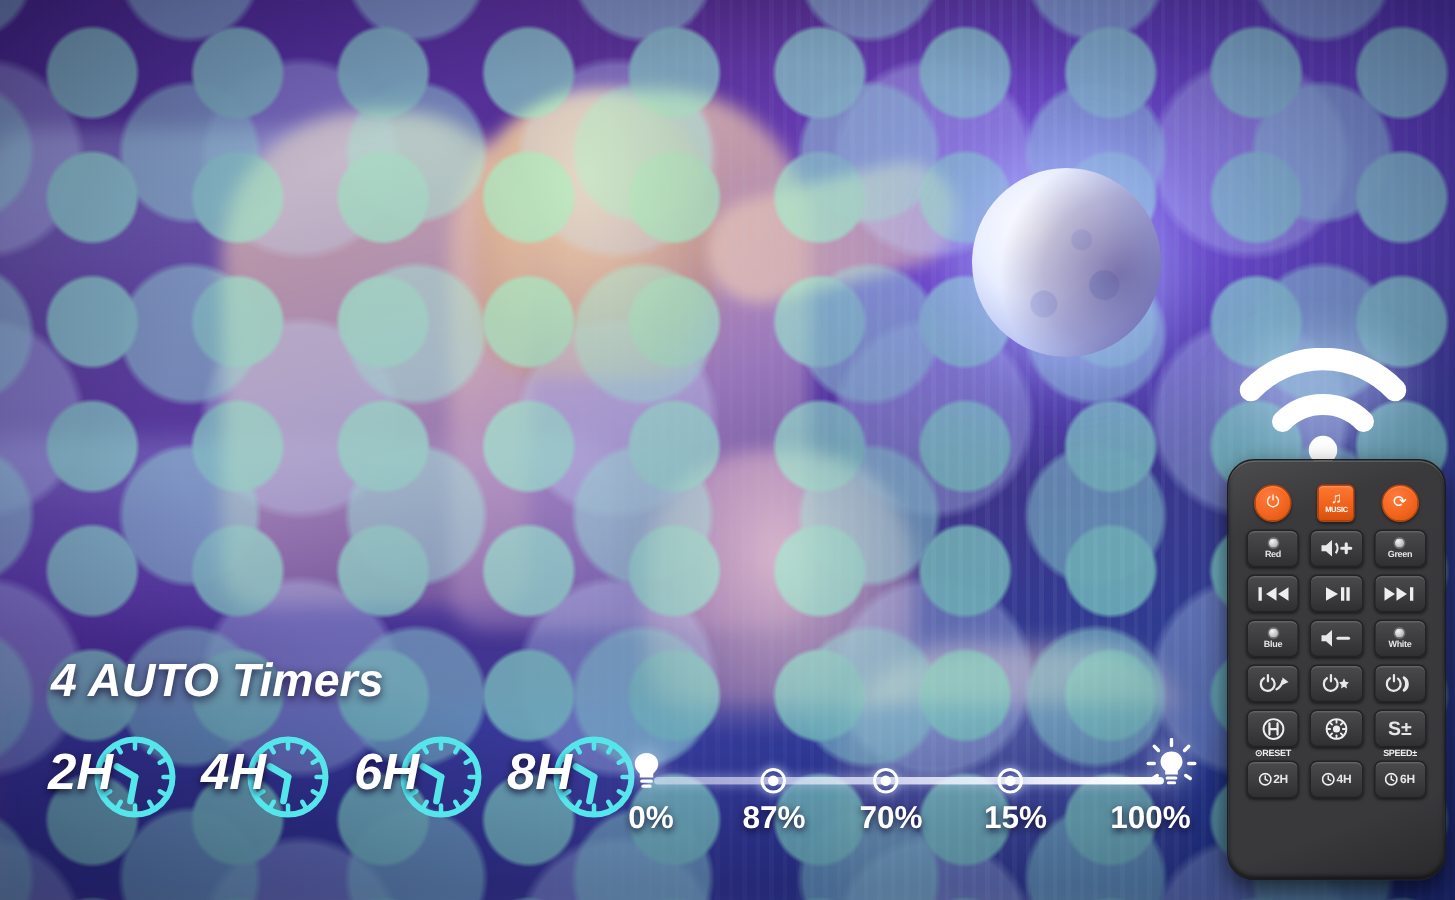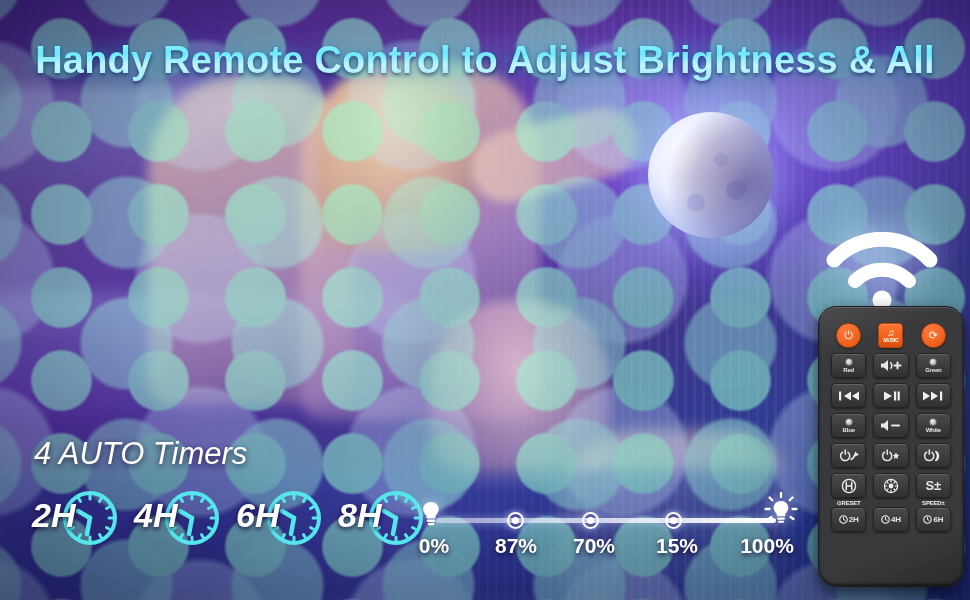--- a/index.html
+++ b/index.html
@@ -135,21 +135,21 @@
     white-space:nowrap;
   }
 
   
   #wifi { position:absolute; left:824px; top:232px; width:116px; height:78px;
           filter:drop-shadow(0 0 16px rgba(190,215,255,.85)); }
 
   
   #timers-title {
     position:absolute; left:34px; top:436px;
-    font-size:31px; font-style:italic; font-weight:normal; color:#fff;
+    font-size:31px; font-style:italic; font-weight:bold; color:#fff;
     text-shadow:0 2px 6px rgba(20,10,50,.85);
     white-space:nowrap;
   }
   #timers-row { position:absolute; left:30px; top:482px; display:flex; gap:6px; }
   .timer-chip { position:relative; width:96px; height:74px; }
   .timer-label {
     position:absolute; left:2px; top:14px; z-index:2;
     font-size:34px; font-style:italic; font-weight:bold; color:#fff;
     text-shadow:0 2px 5px rgba(15,8,45,.9);
   }
@@ -238,21 +238,20 @@
   <div class="bg-bear"></div>
   <div class="bg-legs"></div>
   <div class="bg-rug"></div>
   <div class="bg-layer bg-rays"></div>
   <div class="bg-layer bg-wash"></div>
   <div class="bg-layer bg-stars"></div>
   <div class="bg-layer bg-vignette"></div>
 
   <div id="moon"></div>
 
-  <div id="headline">Handy Remote Control to Adjust Brightness &amp; All</div>
 
   <div id="wifi">
     <svg width="116" height="78" viewBox="0 0 116 78">
       <g fill="none" stroke="#ffffff" stroke-linecap="round">
         <path d="M10 28 A66 66 0 0 1 106 28" stroke-width="15"></path>
         <path d="M31 49 A38 38 0 0 1 85 49" stroke-width="14"></path>
       </g>
       <circle cx="58" cy="68" r="9.5" fill="#ffffff"></circle>
     </svg>
   </div>

